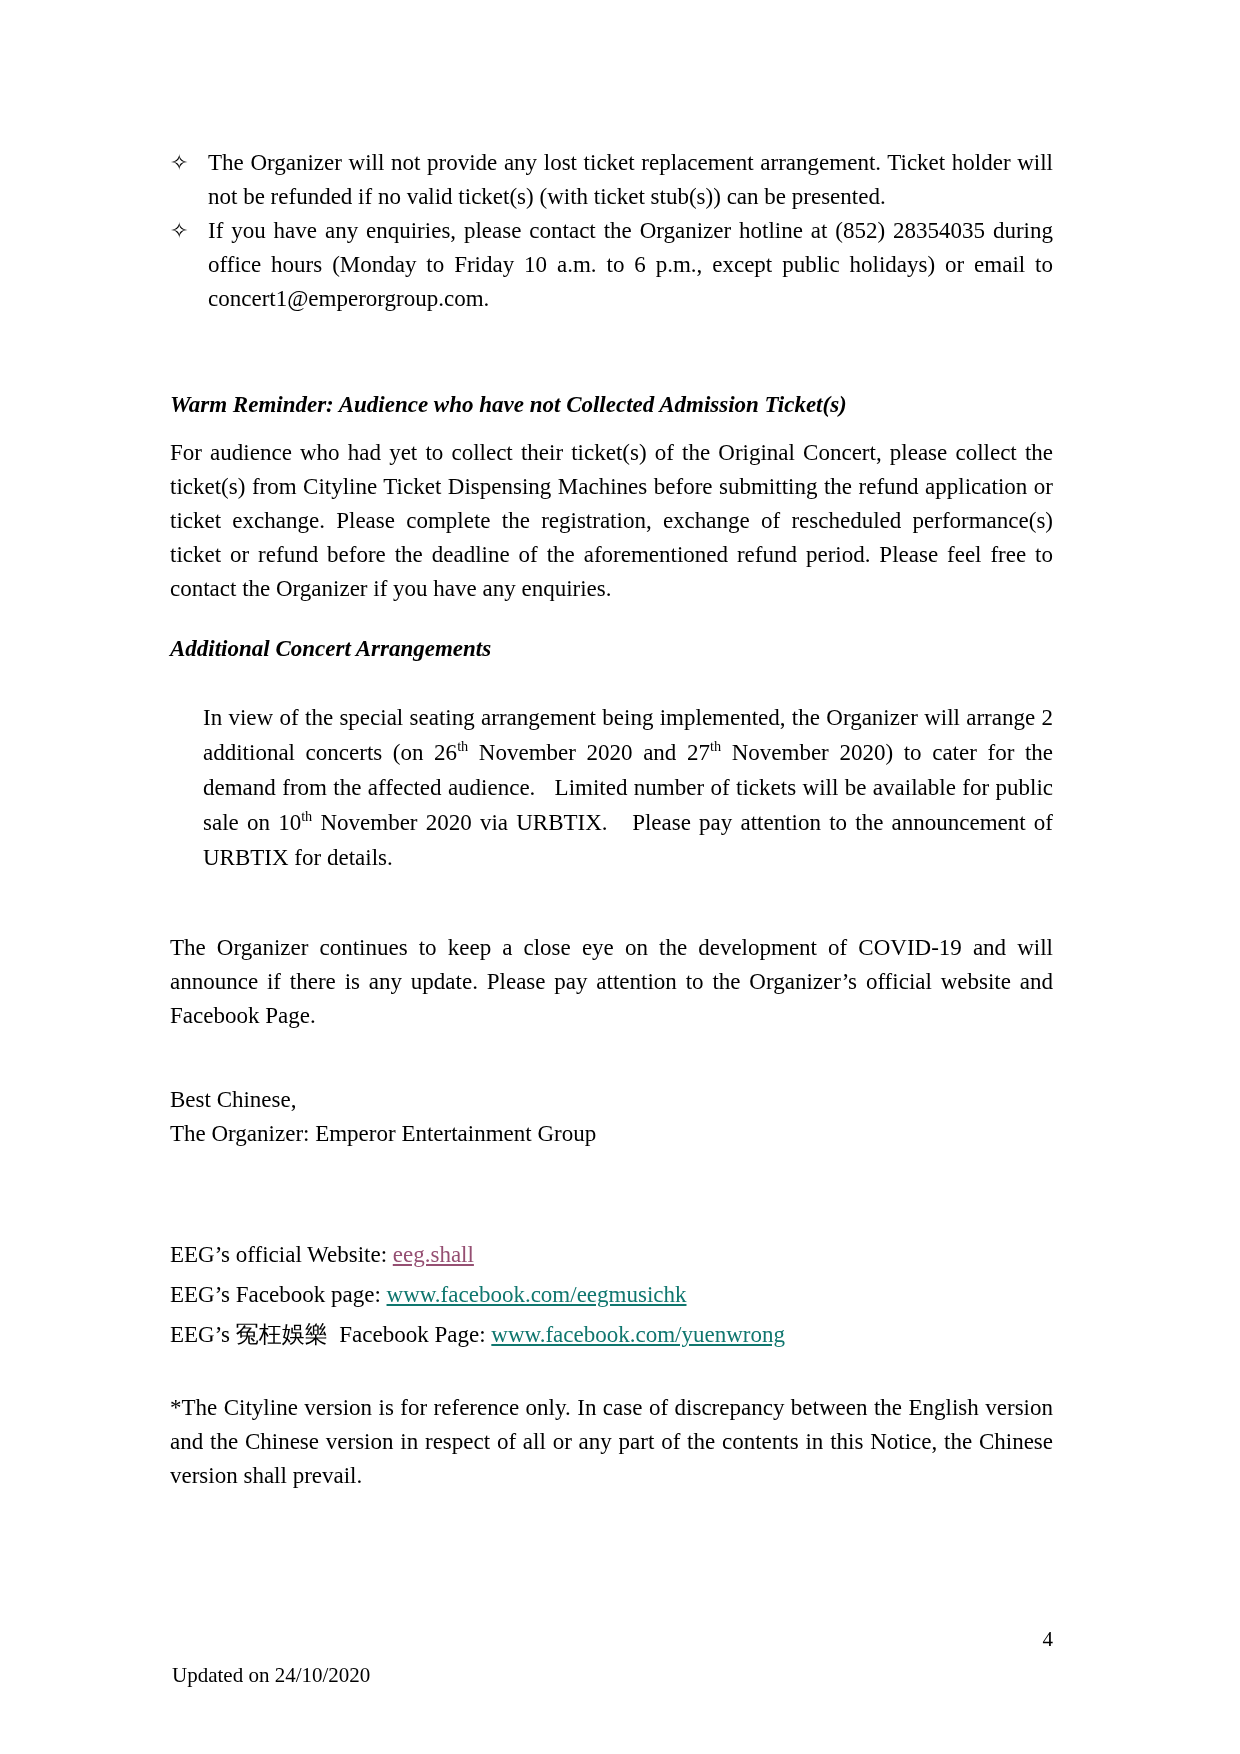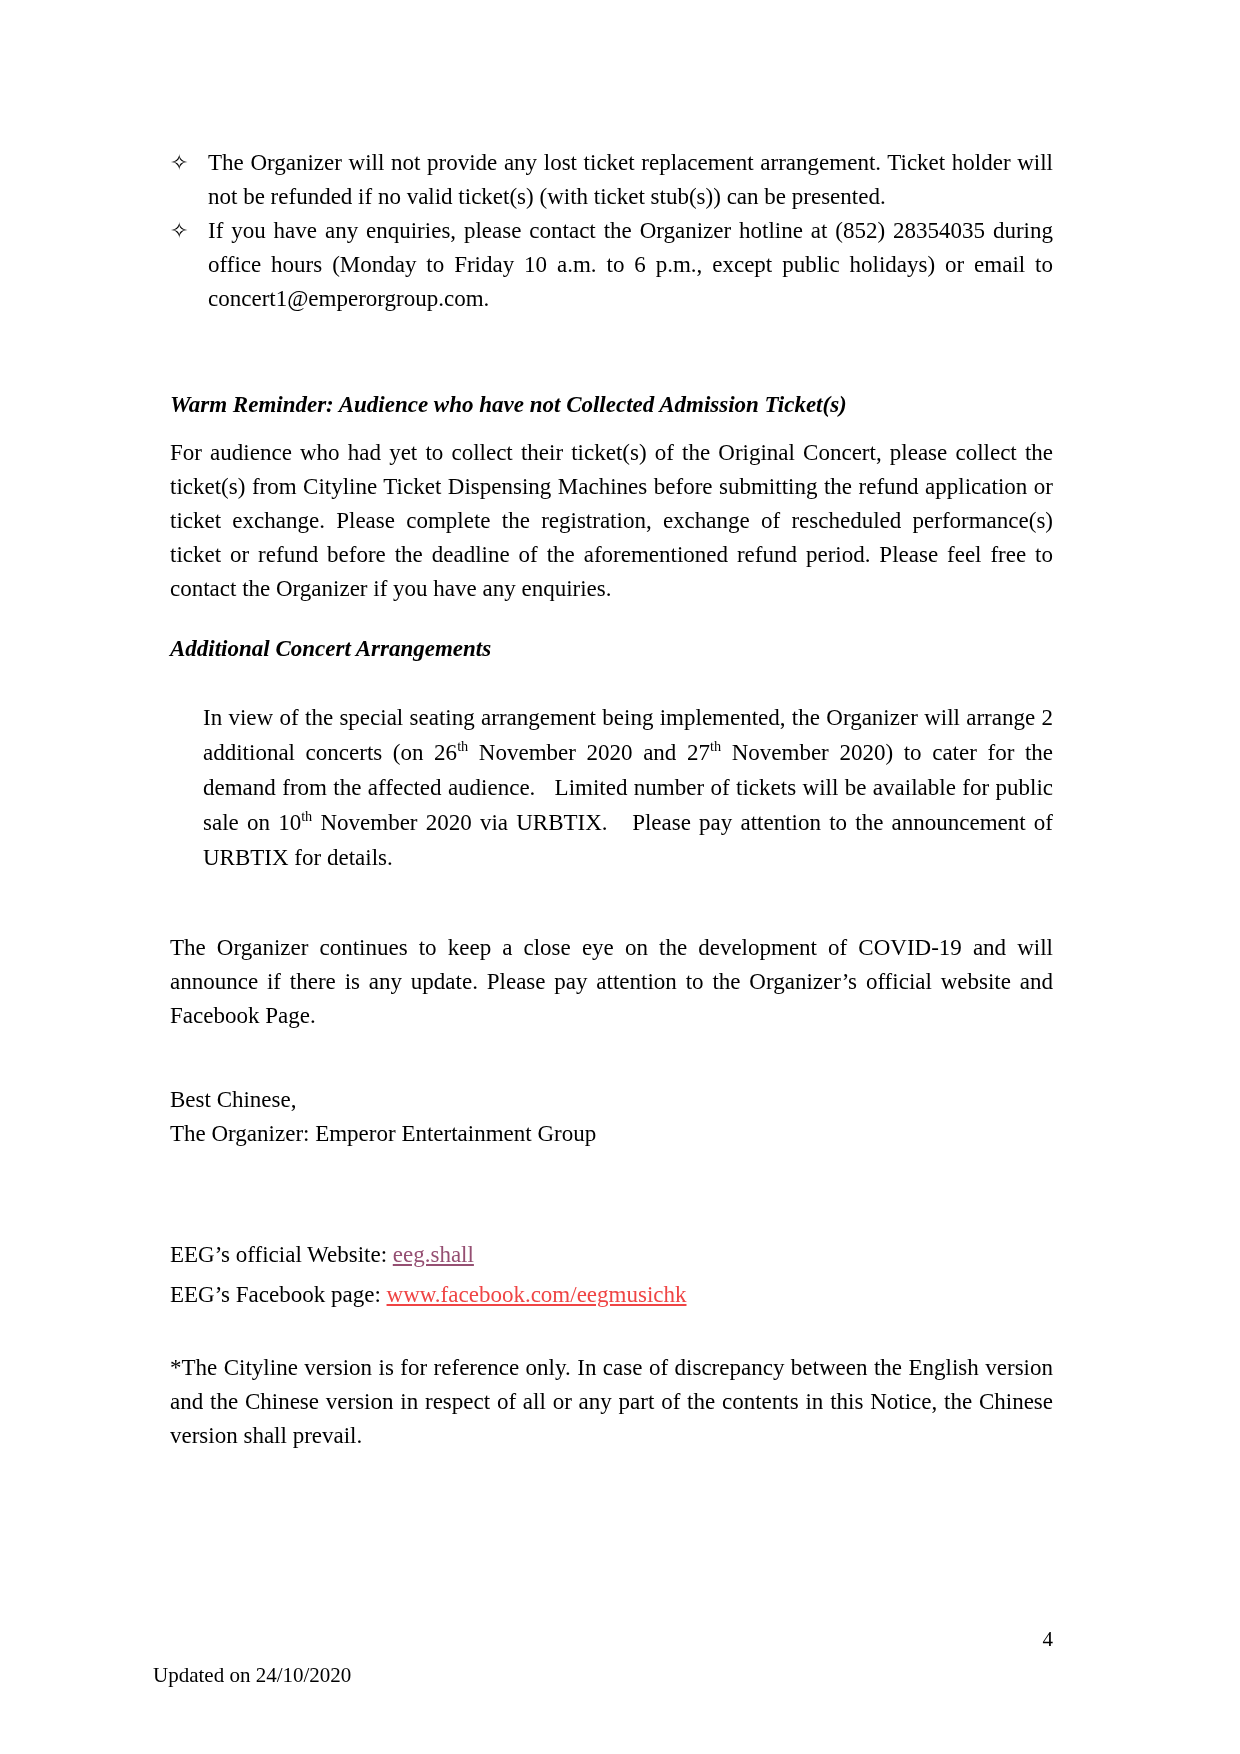--- a/index.html
+++ b/index.html
@@ -35,33 +35,33 @@
   .h-warm { margin-top: 72px; }
   .p-warm { margin-top: 14px; }
   .h-add { margin-top: 26px; }
   .p-add { margin-top: 34px; line-height: 35px; margin-left: 33px; }
   .p-covid { margin-top: 56px; }
   .signoff { margin-top: 50px; }
   .links-block { margin-top: 84px; line-height: 40px; }
   .footnote { margin-top: 36px; }
   sup { font-size: 0.62em; line-height: 0; vertical-align: super; }
   a.doc-link { text-decoration: underline; cursor: pointer; }
-  a.doc-link.blue { color: #ef4444; text-decoration: underline; }
+  a.doc-link.blue { color: #0f766e; text-decoration: underline; }
   a.doc-link.visited { color: #954F72; }
   .page-number {
     position: absolute;
     top: 1626px;
     right: 187px;
     font-size: 21px;
     line-height: 26px;
   }
   .updated {
     position: absolute;
     top: 1662px;
-    left: 153px;
+    left: 172px;
     font-size: 21px;
     line-height: 26px;
   }
 </style>
 </head>
 <body>
 
 <div class="page">
   <div class="content">
 
@@ -90,20 +90,23 @@
       <div>The Organizer: Emperor Entertainment Group</div>
     </div>
 
     <div class="links-block">
       <div class="link-row">
         <span>EEG’s official Website: </span><a class="doc-link visited" href="#">eeg.shall</a>
       </div>
       <div class="link-row">
         <span>EEG’s Facebook page: </span><a class="doc-link blue" href="#">www.facebook.com/eegmusichk</a>
       </div>
+      <div class="link-row">
+        <span>EEG’s 冤枉娛樂 &nbsp;Facebook Page: </span><a class="doc-link blue" href="#">www.facebook.com/yuenwrong</a>
+      </div>
     </div>
 
     <div class="para footnote">*The Cityline version is for reference only. In case of discrepancy between the English version and the Chinese version in respect of all or any part of the contents in this Notice, the Chinese version shall prevail.</div>
 
   </div>
 
   <div class="page-number">4</div>
   <div class="updated">Updated on 24/10/2020</div>
 </div>
 

